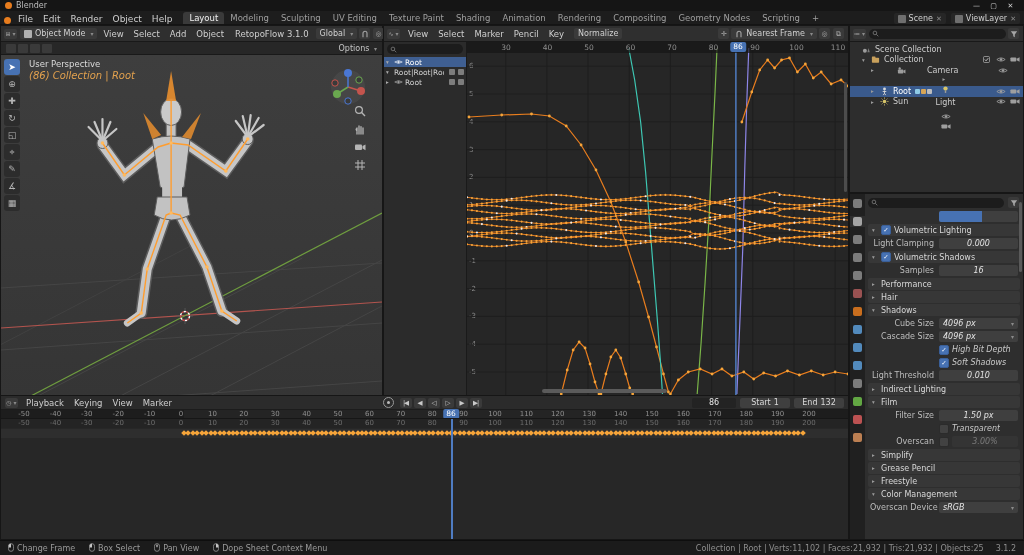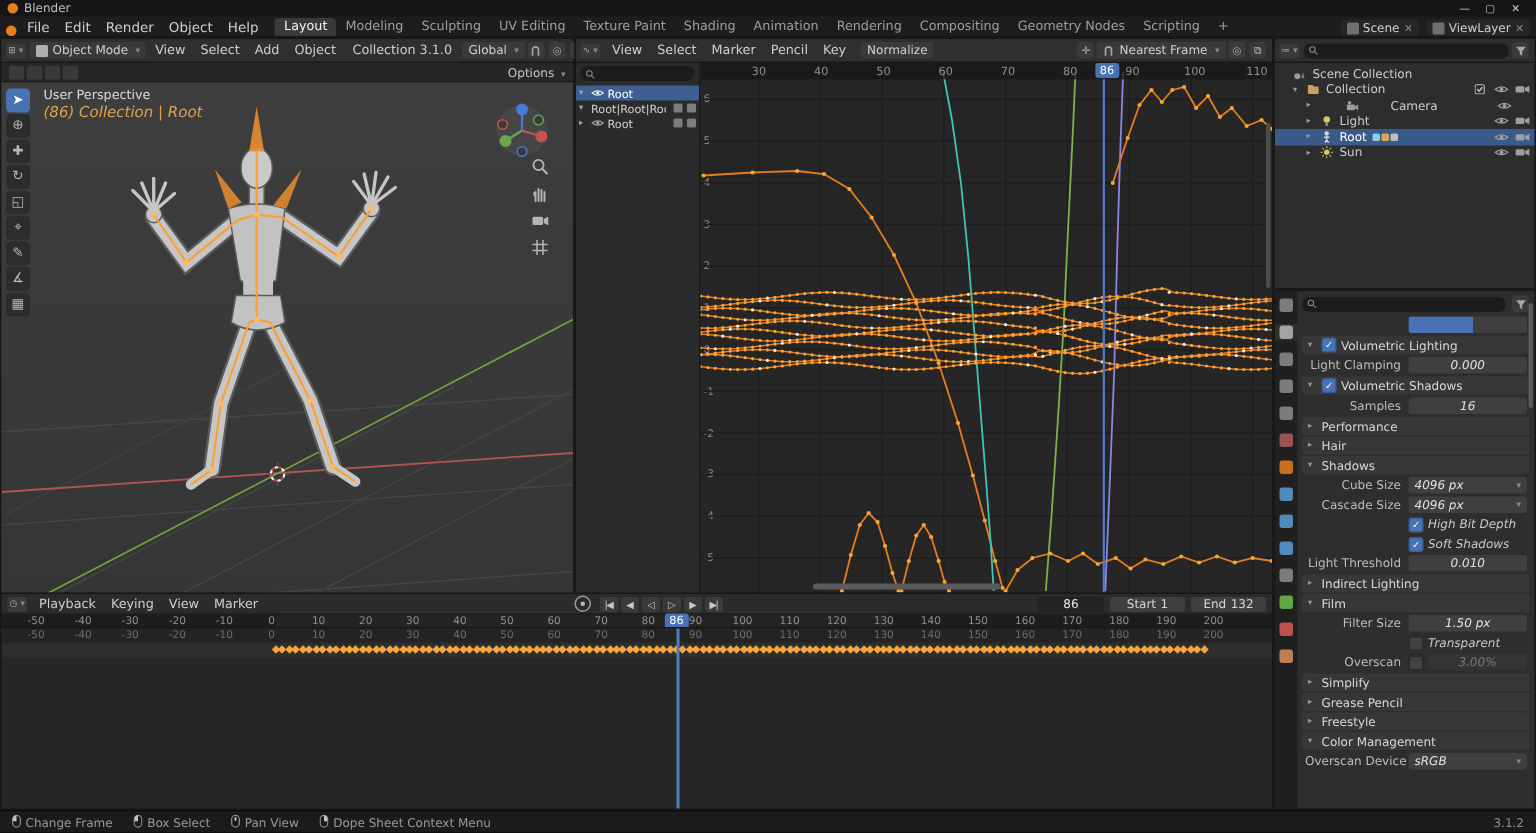--- a/index.html
+++ b/index.html
@@ -203,21 +203,21 @@
         <span class="ico-sq" style="background:#b0b0b0;"></span>
         <span>Object Mode</span>
         <span class="dd">▾</span>
       </span>
       <span style="display:flex;">
           <span class="menu-item">View</span>
           <span class="menu-item">Select</span>
           <span class="menu-item">Add</span>
           <span class="menu-item">Object</span>
         </span>
-      <span class="menu-item">Collection 3.1.0</span>
+      <span class="menu-item">RetopoFlow 3.1.0</span>
       <span class="spacer"></span>
       <span class="hfield">
         <span>Global</span>
         <span class="dd">▾</span>
       </span>
       <span class="chip">
         <svg viewBox="0 0 10 10" width="8" height="8">
             <path d="M2.5 9 V4 a2.5 2.5 0 0 1 5 0 V9" fill="none" stroke="#a5a5a5" stroke-width="1.4"></path>
           </svg>
       </span>
@@ -1478,21 +1478,21 @@
               <circle cx="6" cy="4" r="1.5" fill="#9f9f9f"></circle>
             </svg>
           </div>
           <div class="o-ricon">
             <svg viewBox="0 0 12 8" width="10" height="7">
               <rect x="0.5" y="1.5" width="7" height="5" rx="1" fill="#9f9f9f"></rect>
               <path d="M8 3 L11.5 1.2 V6.8 L8 5 Z" fill="#9f9f9f"></path>
             </svg>
           </div>
         </div>
-        <div class="o-row" style="padding-left: 21px;">
+        <div class="o-row" style="padding-left: 21px; flex-direction: column;">
           <div class="o-exp">▸</div>
           <div class="o-ico">
             <svg viewBox="0 0 10 10">
               <circle cx="5" cy="4" r="2.4" fill="#d8c66a"></circle>
               <rect x="4.2" y="6.6" width="1.6" height="2.2" fill="#9c9c9c"></rect>
             </svg>
           </div>
           <div class="o-label">Light</div>
           <div class="o-spacer"></div>
           <div class="o-ricon">
@@ -2031,17 +2031,18 @@
         </span>
         <span class="sb-item">
           <span><svg viewBox="0 0 7 10" width="6" height="9">
               <rect x="0.5" y="0.5" width="6" height="9" rx="3" fill="none" stroke="#8f8f8f"></rect>
               <path d="M6.2 3.5 a2.7 2.7 0 0 0 -2.7-3 V5 H6.2 Z" fill="#c5c5c5"></path>
             </svg></span>
           <span>Dope Sheet Context Menu</span>
         </span>
       </span>
     <span id="sb-right">
+      <span>Collection | Root | Verts:11,102 | Faces:21,932 | Tris:21,932 | Objects:25</span>
       <span>3.1.2</span>
     </span>
   </div>
 
 </div>
 
 </body></html>

